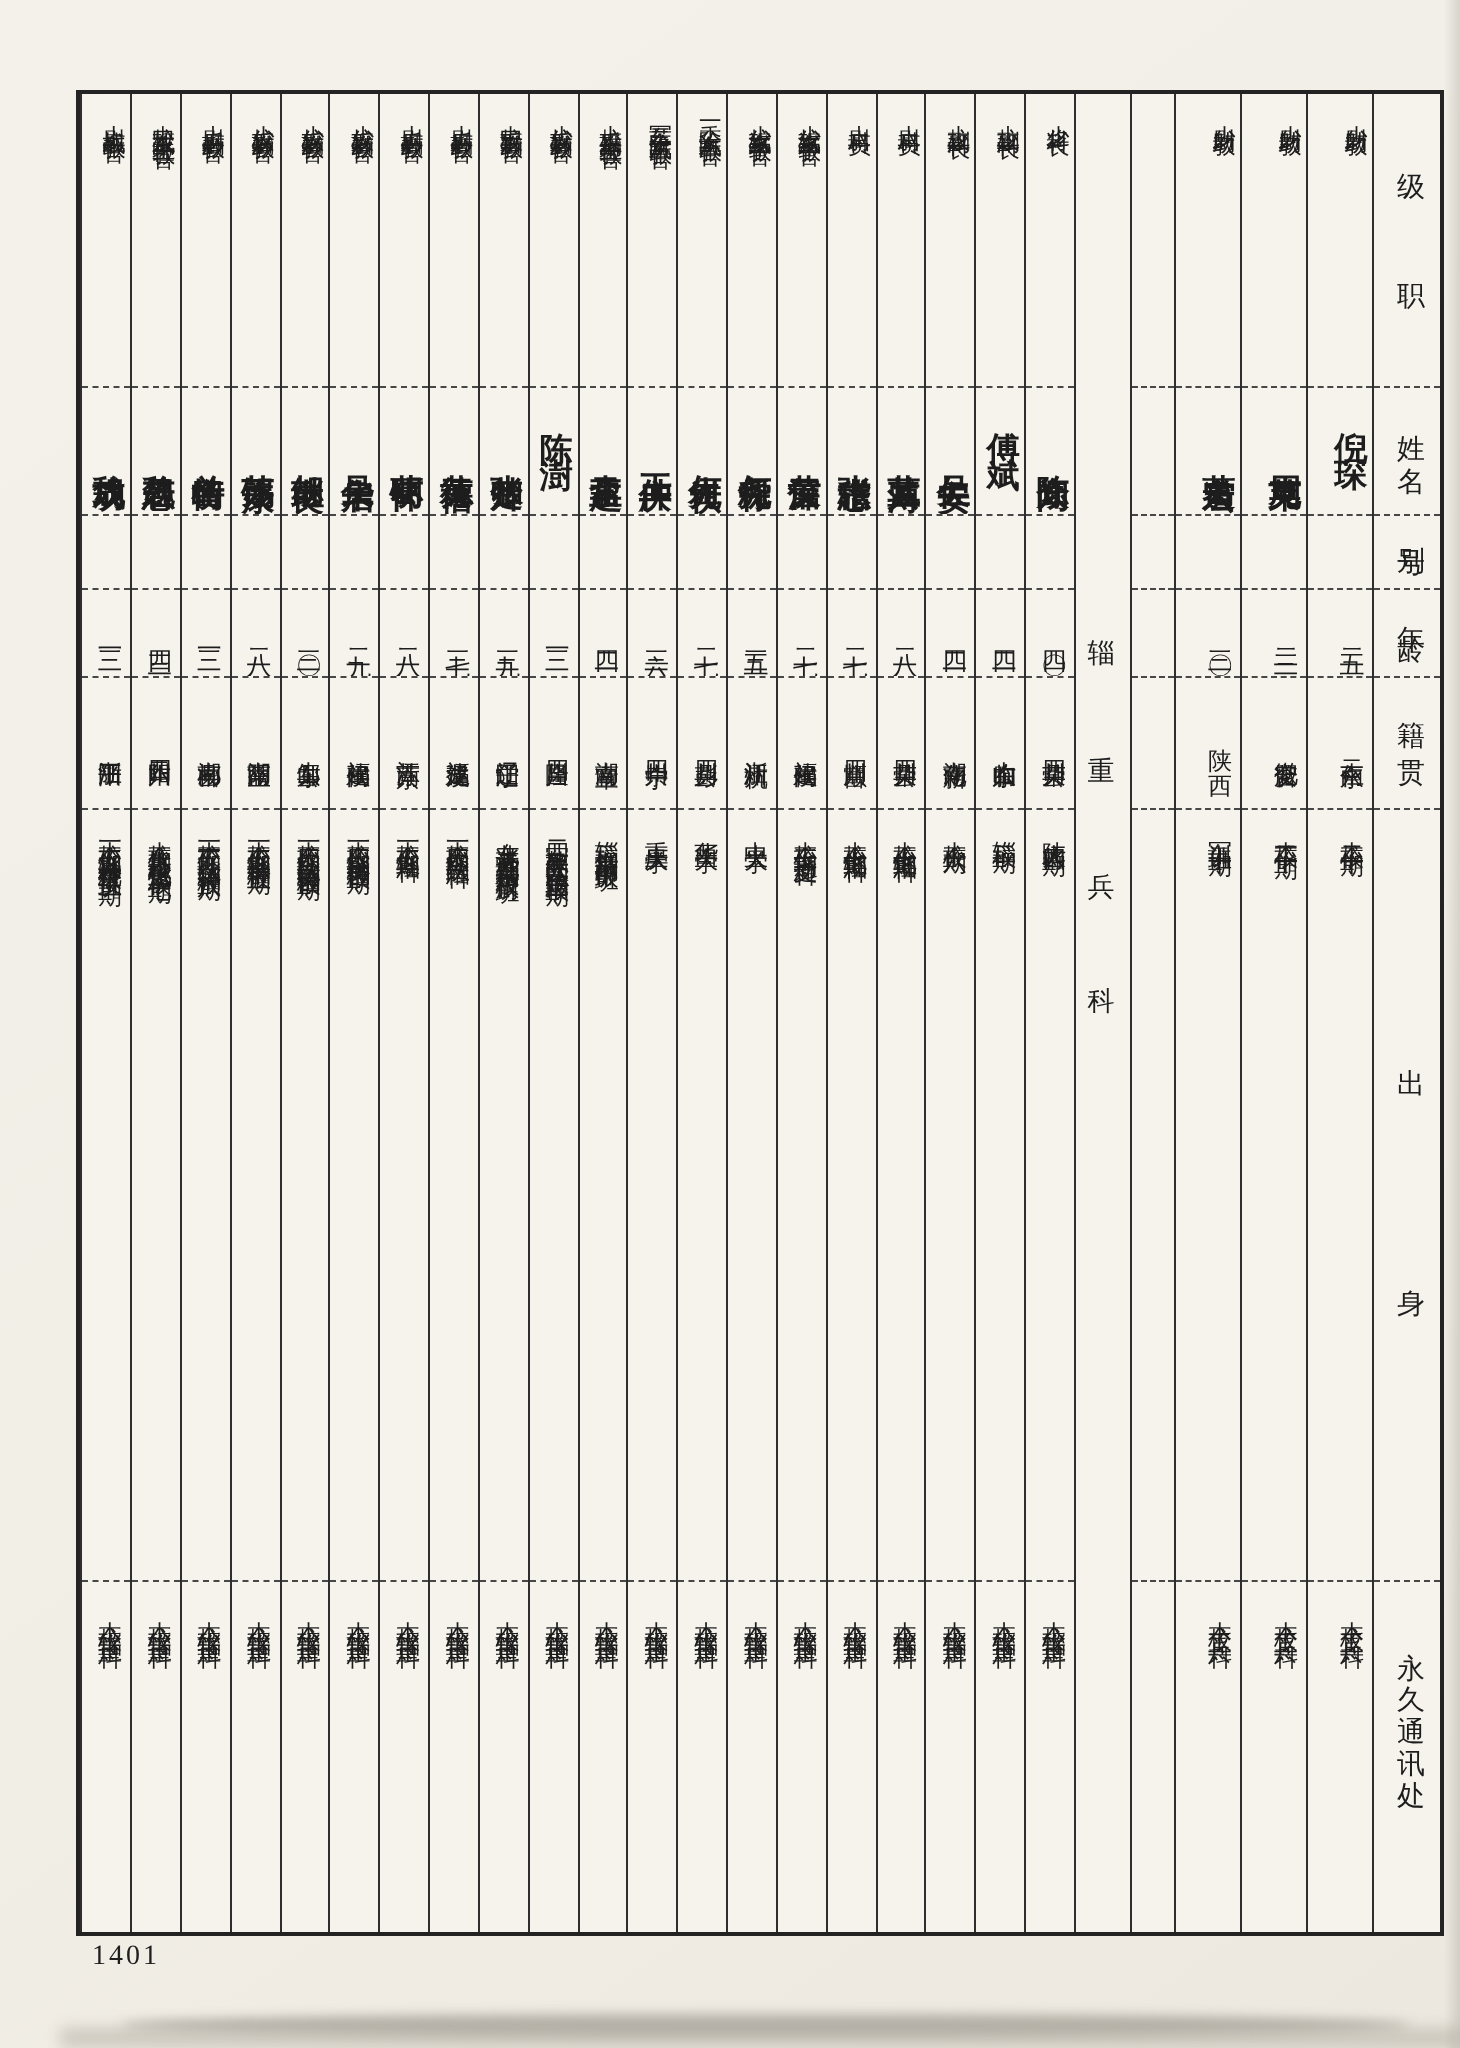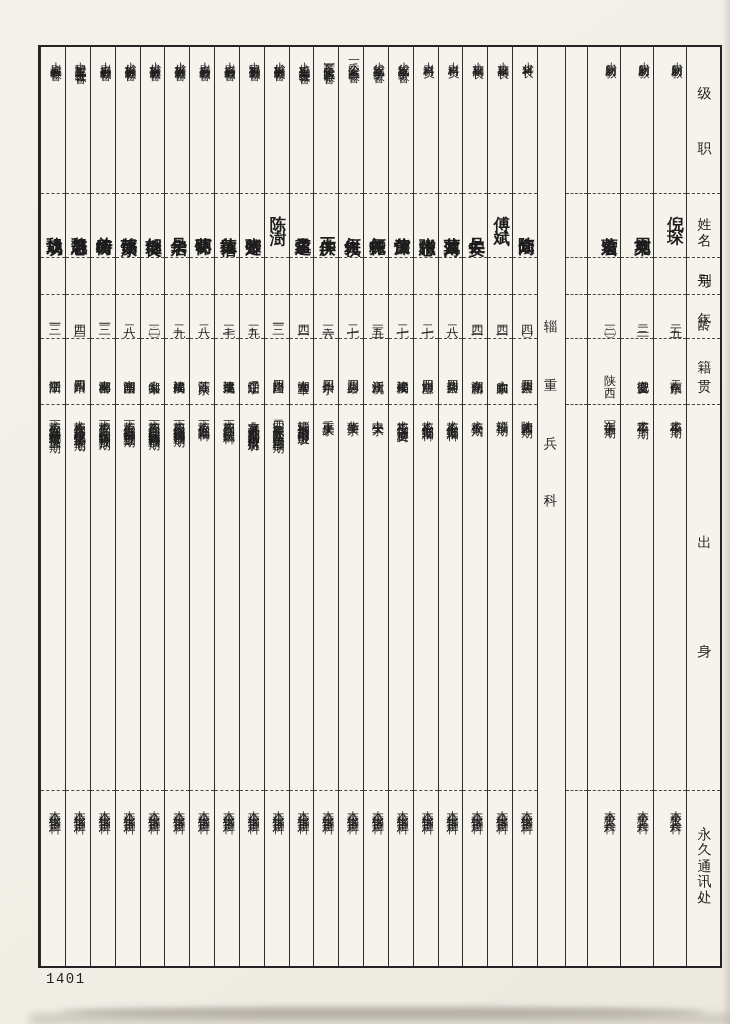--- a/index.html
+++ b/index.html
@@ -60,21 +60,21 @@
   .h-contact{ padding-top:24px; letter-spacing:16px; }
 
   .divider-col .divider-label {
     writing-mode:vertical-rl; text-orientation:upright;
     font-size:13.5px; letter-spacing:58px; padding-top:262px; padding-right:6px;
   }
 
   .pagenum {
     position:absolute; left:46px; top:971px;
     font-size:14px; letter-spacing:1.5px; color:#1f1f1f;
-    font-family:Liberation Mono, monospace;
+    font-family:Liberation Serif, serif;
   }
   .scan-band {
     position:absolute; left:60px; top:1007px; width:645px; height:11px;
     background:#a9a49b; border-radius:50% / 60%; filter:blur(3px); opacity:.8;
   }
   .scan-band2 {
     position:absolute; left:30px; top:1014px; width:700px; height:10px;
     background:#bdb8ae; filter:blur(4px); opacity:.7;
   }
 </style>

